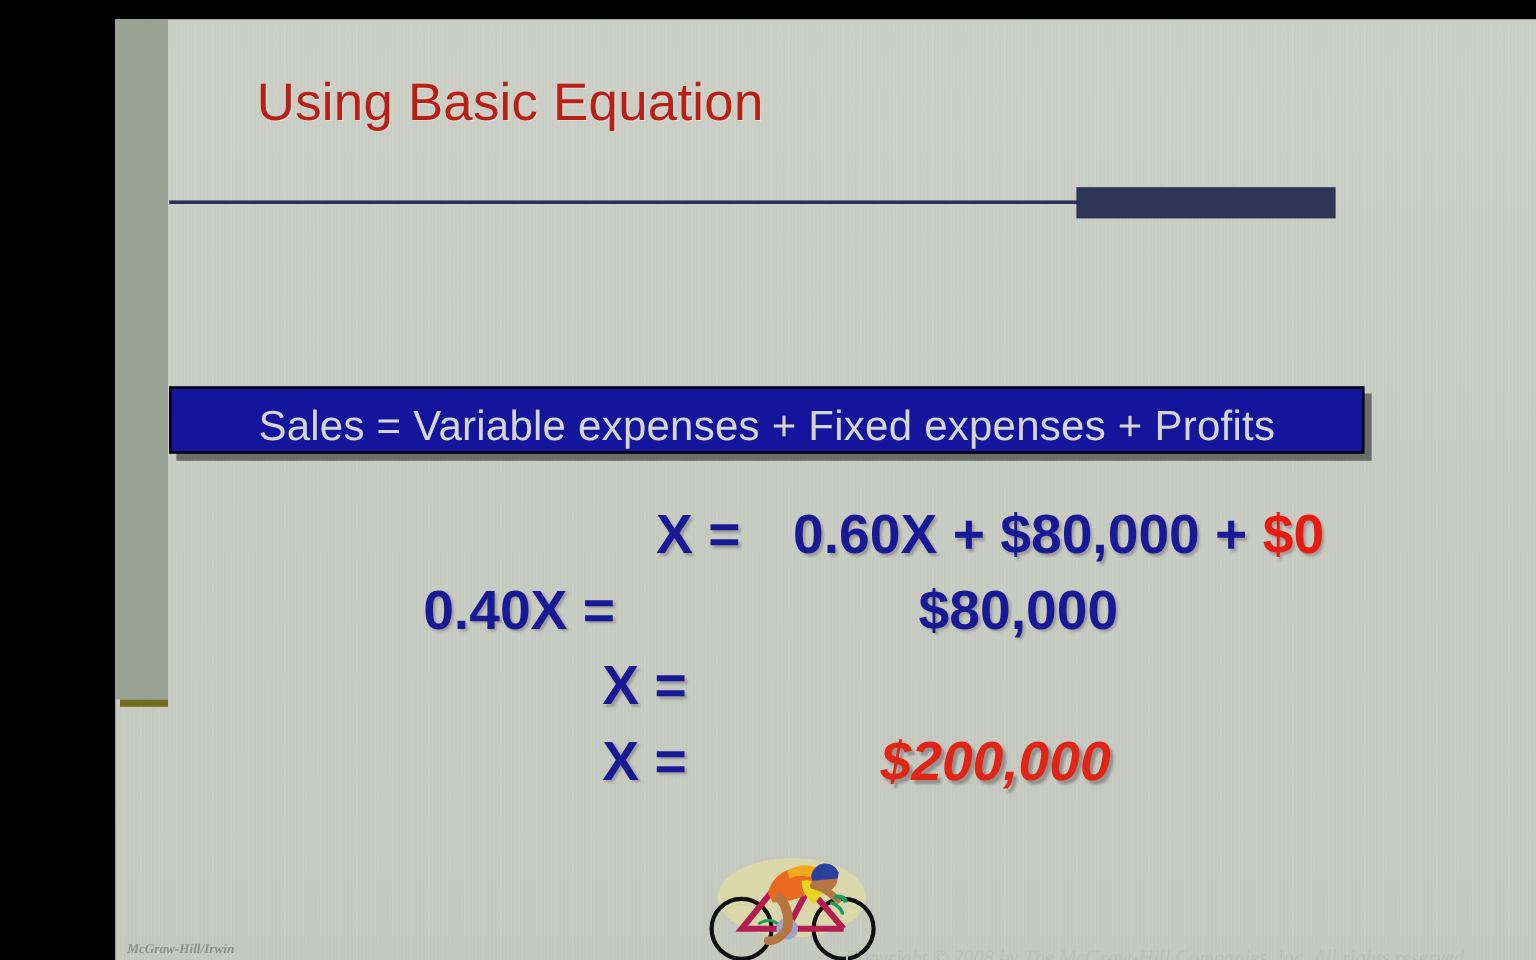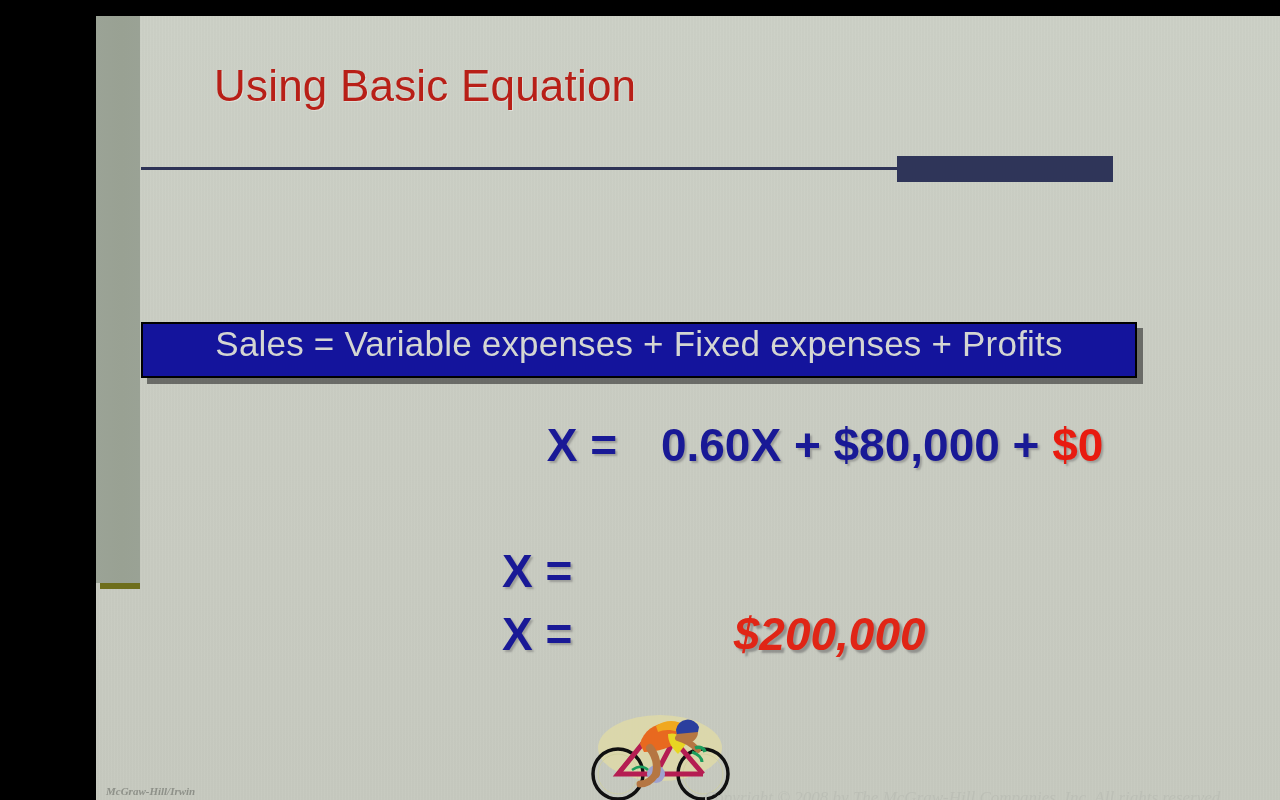--- a/index.html
+++ b/index.html
@@ -106,21 +106,21 @@
     position: absolute;
     left: 45px;
     top: 306px;
     width: 996px;
     height: 56px;
     background: #14149c;
     border: 2px solid #000000;
     box-sizing: border-box;
     box-shadow: 6px 6px 0 rgba(30,30,30,0.55);
     display: flex;
-    align-items: flex-start;
+    align-items: flex-end;
     justify-content: center;
   }
   .equation-banner-text {
     font-size: 35px;
     font-weight: normal;
     color: #d4d6d2;
     white-space: nowrap;
     letter-spacing: 0.2px;
   }
 
@@ -226,20 +226,22 @@
 
       <span class="sol-line row1">
         <span class="lhs">X =</span>
         <span class="rhs">
           <span>0.60X  +  $80,000  +</span>
           <span class="zero-profit">$0</span>
         </span>
       </span>
 
       <span class="sol-line row2">
+        <span class="lhs">0.40X =</span>
+        <span class="rhs">$80,000</span>
       </span>
 
       <span class="sol-line row3">
         <span class="lhs">X =</span>
       </span>
 
       <span class="sol-line row4">
         <span class="lhs">X =</span>
         <span class="rhs answer">$200,000</span>
       </span>

